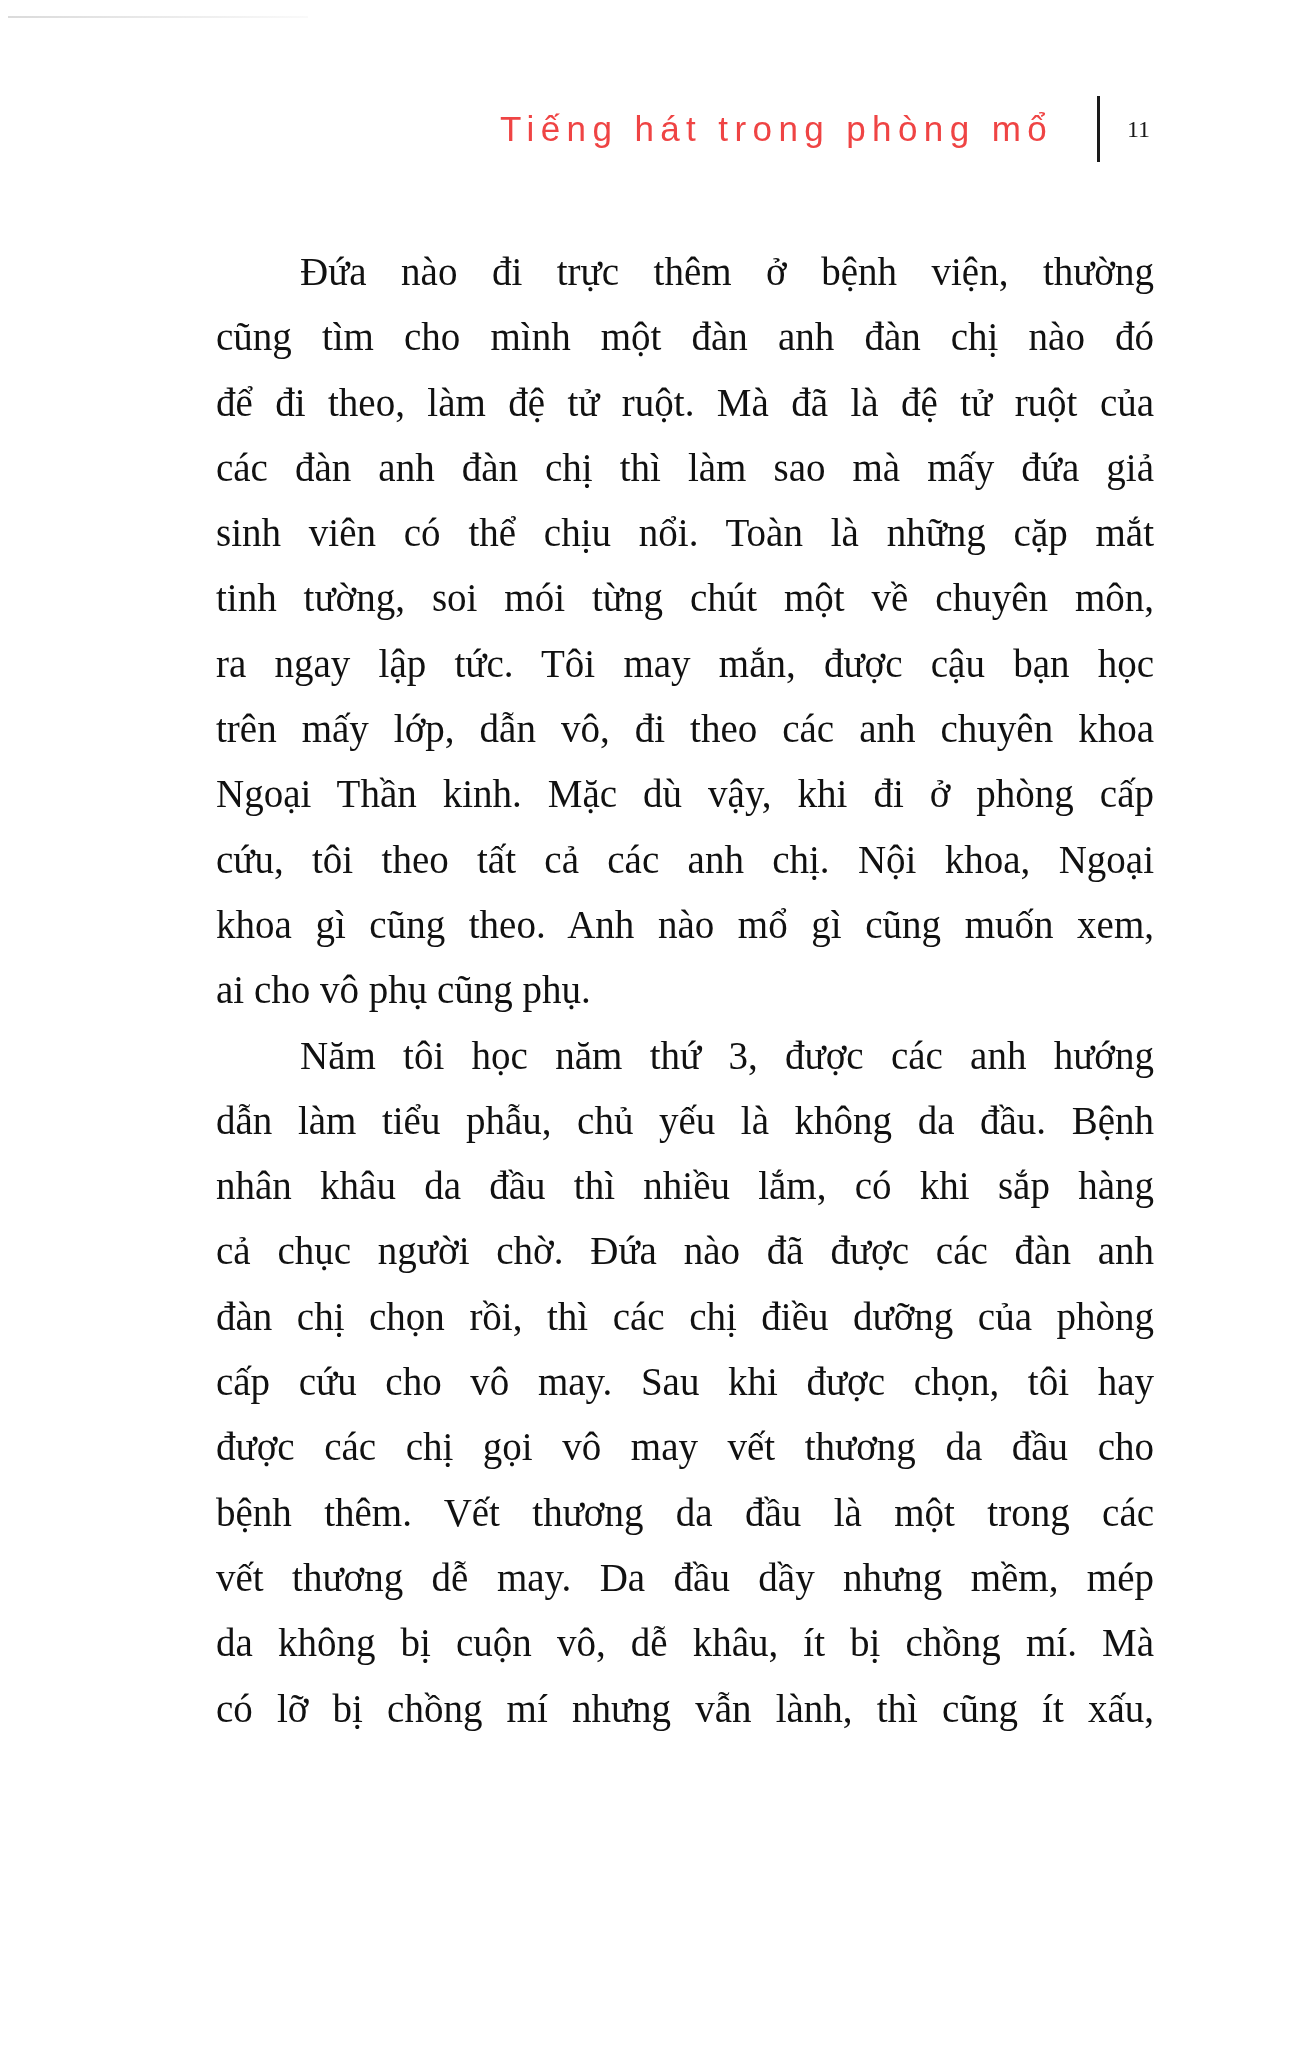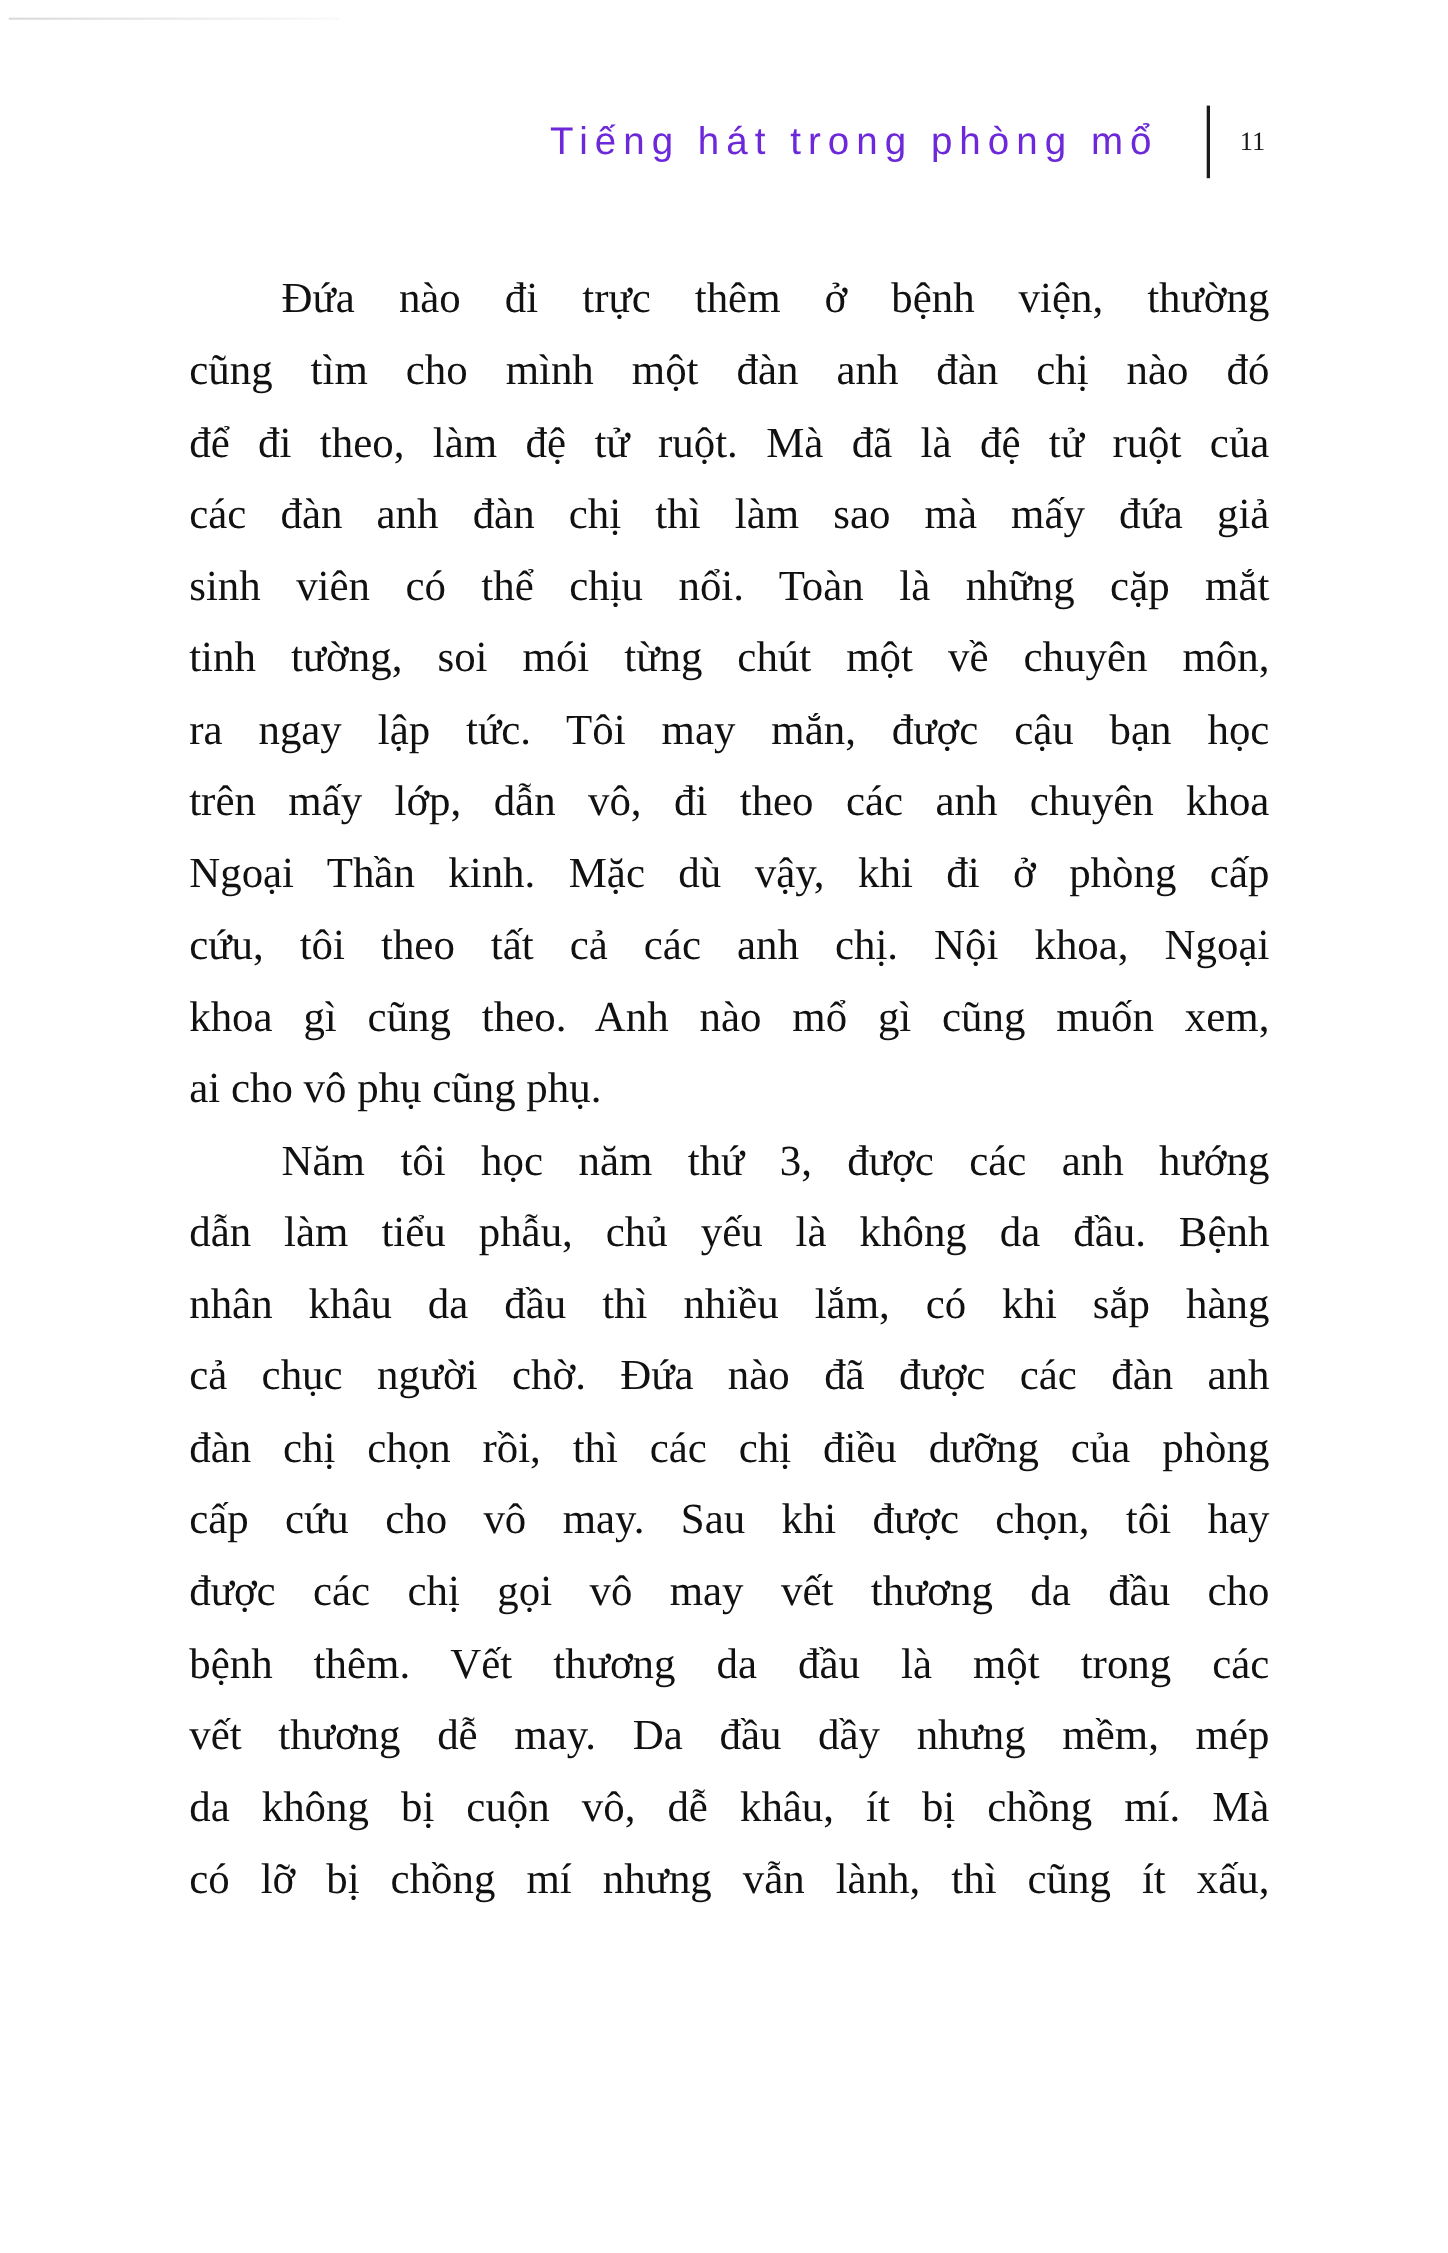--- a/index.html
+++ b/index.html
@@ -19,21 +19,21 @@
   }
   .running-head {
     position: absolute;
     left: 500px;
     top: 104px;
     height: 50px;
     font-family: "Liberation Sans", "DejaVu Sans", sans-serif;
     font-size: 35px;
     letter-spacing: 6.4px;
     line-height: 50px;
-    color: #6d28d9;
+    color: #ef4444;
     white-space: nowrap;
   }
   .head-divider {
     position: absolute;
     left: 1097px;
     top: 96px;
     width: 3px;
     height: 66px;
     background: #1a1a1a;
   }
@@ -55,20 +55,21 @@
     font-size: 39px;
     color: #111111;
   }
   .line {
     display: block;
     height: 65.3px;
     line-height: 52px;
     text-align: justify;
     text-align-last: justify;
     white-space: nowrap;
+    margin-left: 44px;
   }
   .line.first { padding-left: 84px; }
   .line.last { text-align: center; text-align-last: left; }
 </style>
 </head>
 <body>
 
 <div class="scan-line"></div>
 
 <header>

